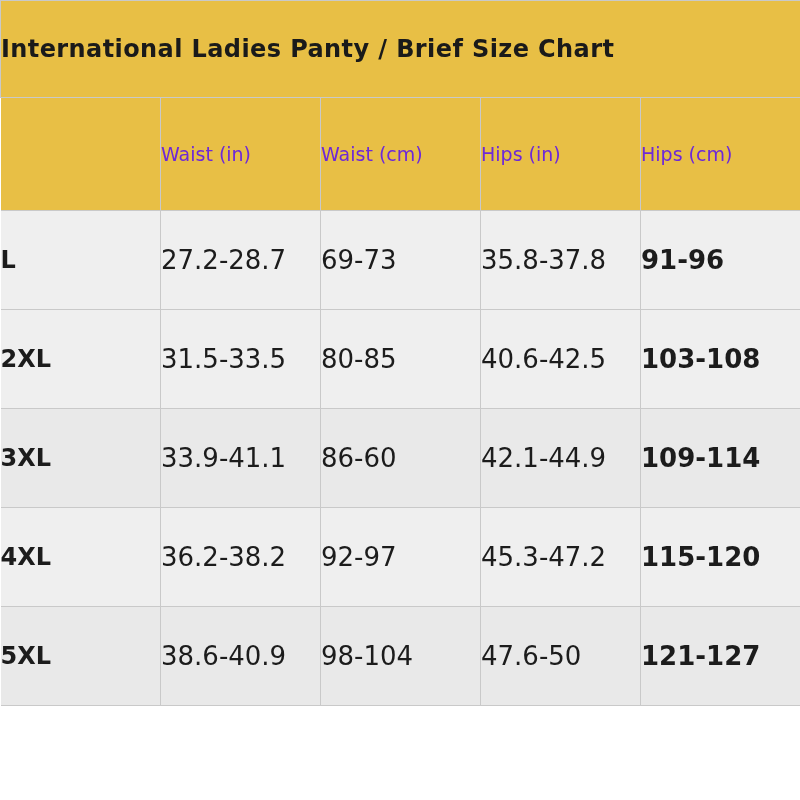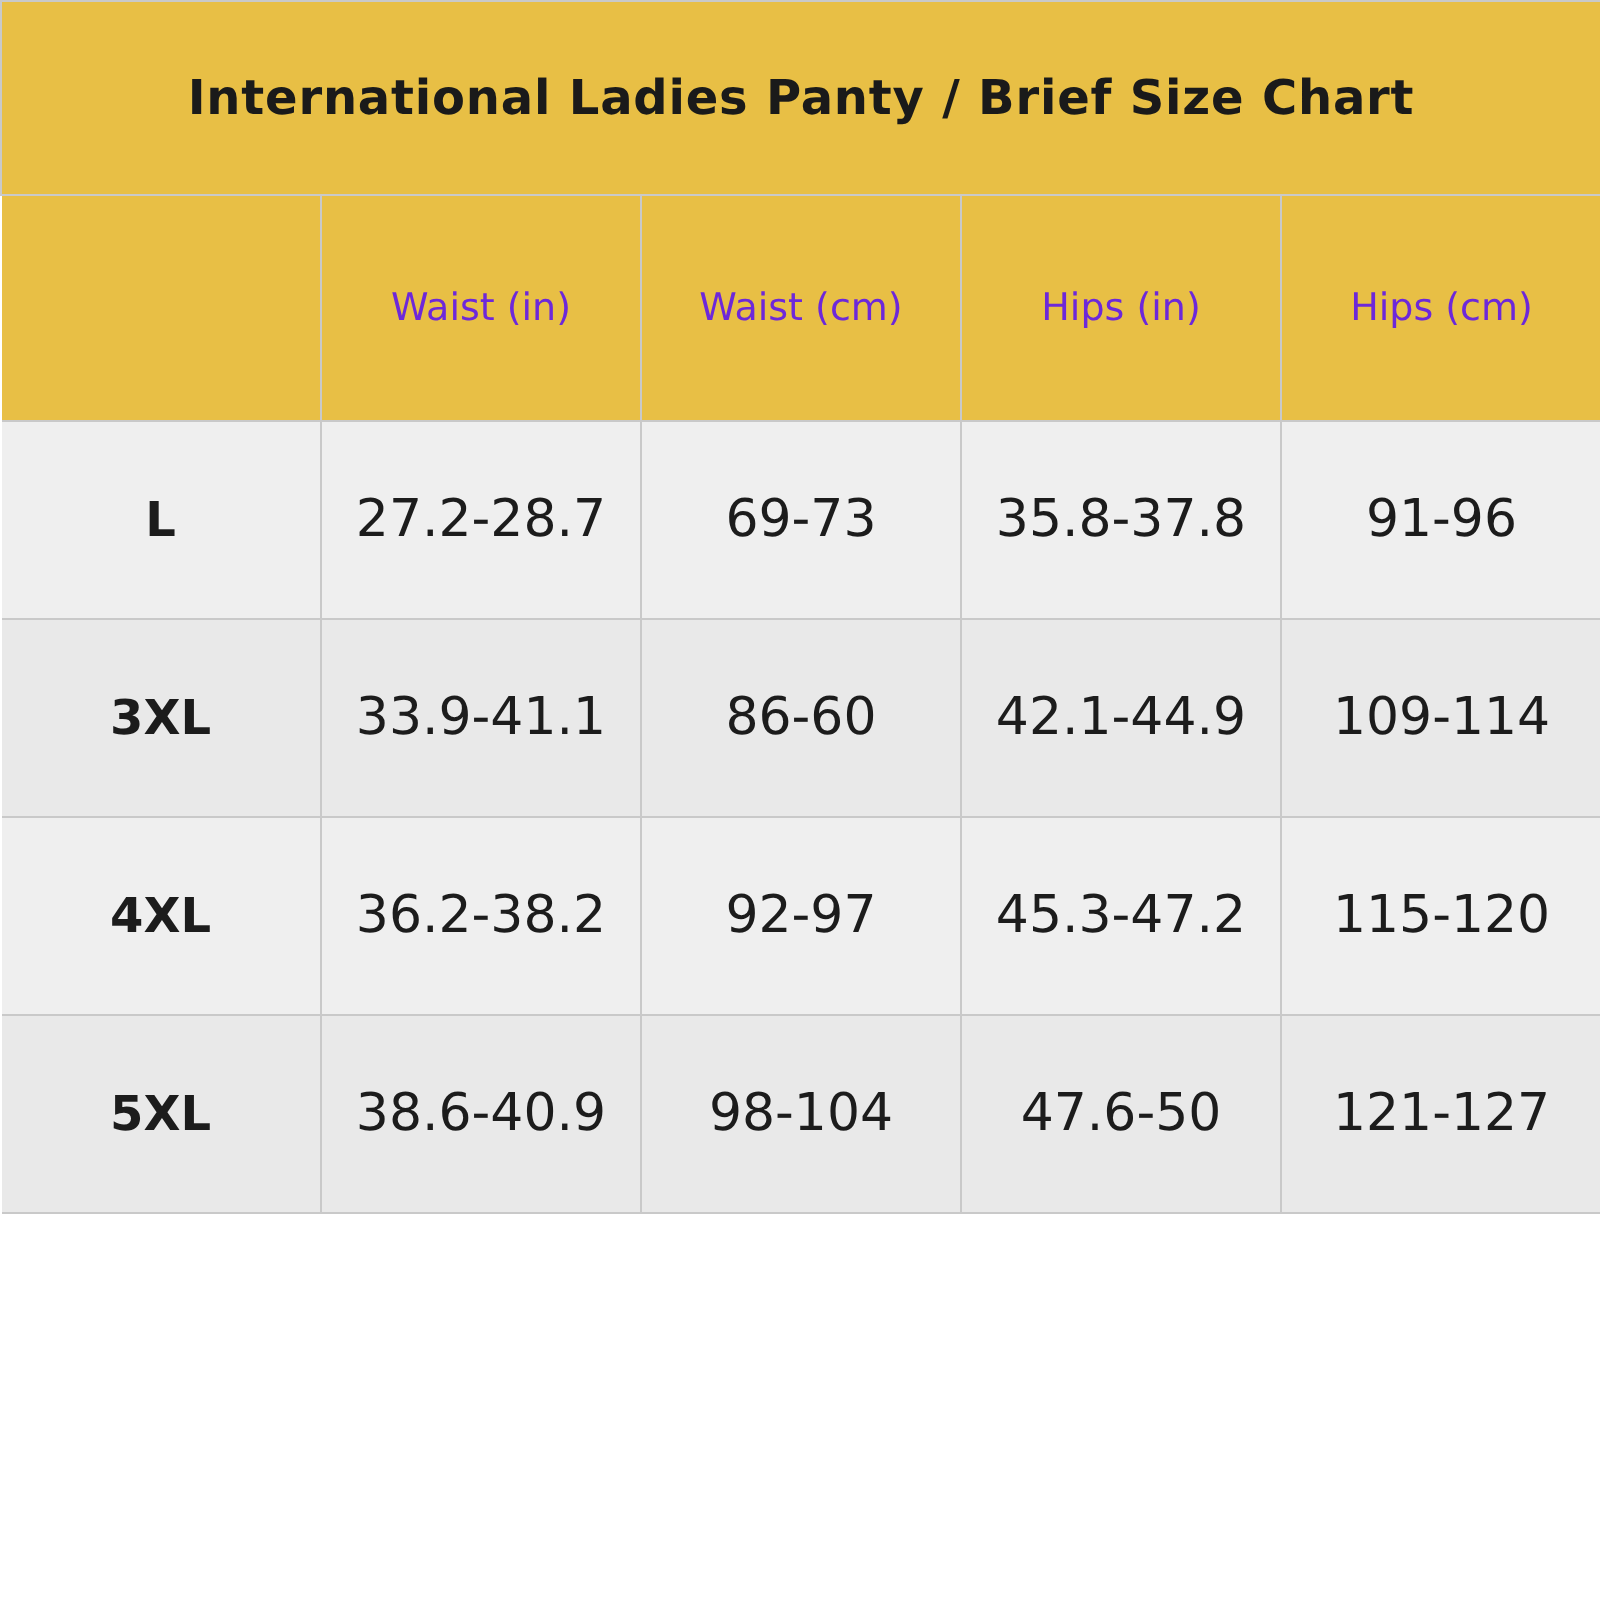--- a/index.html
+++ b/index.html
@@ -24,21 +24,20 @@
 
   table.size-chart {
     border-collapse: collapse;
     width: 800px;
     table-layout: fixed;
   }
 
   table.size-chart td,
   table.size-chart th {
     border: 1px solid #c9c9c9;
-    text-align: center;
     vertical-align: middle;
     padding: 0;
   }
 
   
   .title-row td {
     background: #e8bf45;
     height: 96px;
     border-top: none;
     border-left: none;
@@ -81,20 +80,21 @@
   .body-row.alt td {
     background: #e9e9e9;
   }
   .body-row td.size-label {
     font-weight: bold;
     font-size: 24px;
     border-left: none;
   }
   .body-row td:last-child {
     border-right: none;
+    font-weight: bold;
   }
   .body-row:last-child td {
     border-bottom: 1px solid #c9c9c9;
   }
 
   .bottom-strip {
     position: absolute;
     left: 0;
     bottom: 0;
     width: 800px;
@@ -133,20 +133,27 @@
 
     <tr class="body-row">
       <td class="size-label">L</td>
       <td>27.2-28.7</td>
       <td>69-73</td>
       <td>35.8-37.8</td>
       <td>91-96</td>
     </tr>
 
 
+    <tr class="body-row">
+      <td class="size-label">2XL</td>
+      <td>31.5-33.5</td>
+      <td>80-85</td>
+      <td>40.6-42.5</td>
+      <td>103-108</td>
+    </tr>
 
     <tr class="body-row alt">
       <td class="size-label">3XL</td>
       <td>33.9-41.1</td>
       <td>86-60</td>
       <td>42.1-44.9</td>
       <td>109-114</td>
     </tr>
 
     <tr class="body-row">

